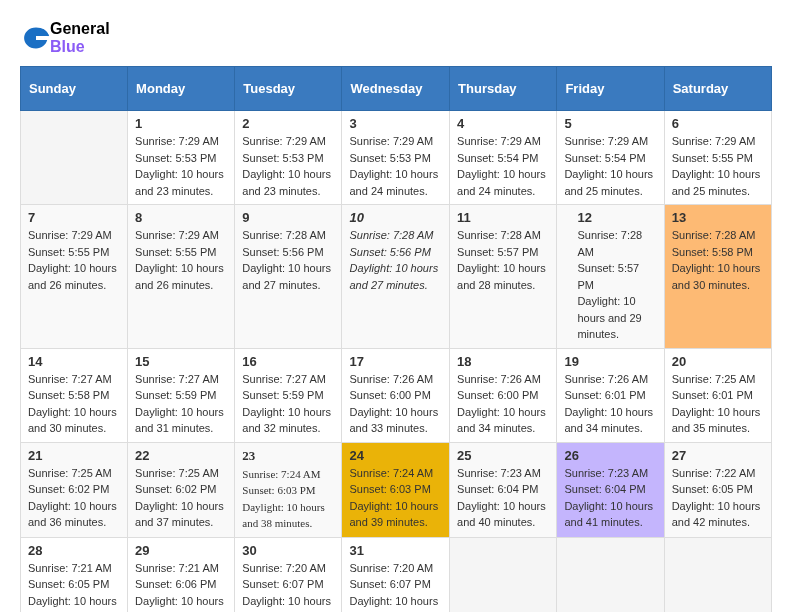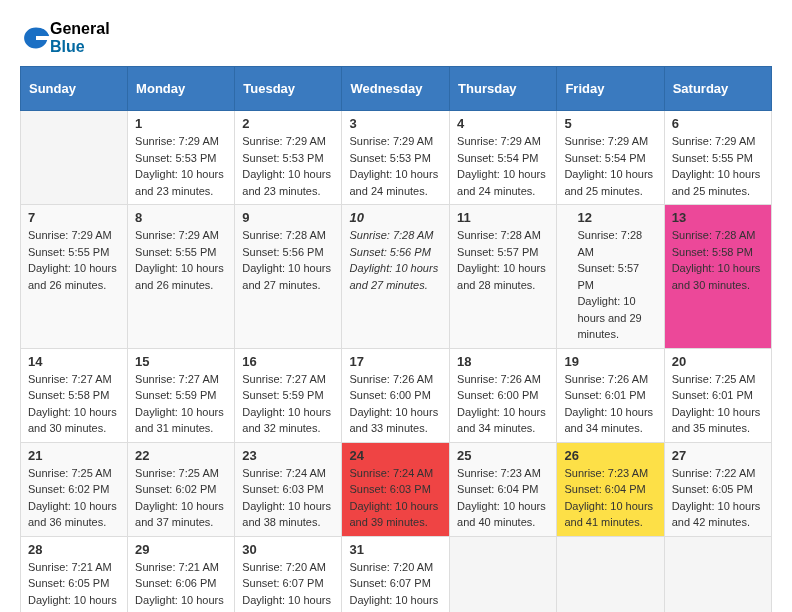--- a/index.html
+++ b/index.html
@@ -84,21 +84,21 @@
 <body>
 
 <div class="header-area">
   <div class="logo">
     <svg class="logo-icon" viewBox="0 0 40 40" xmlns="http://www.w3.org/2000/svg">
       <path d="M20 5 C10 5, 3 12, 3 20 C3 28, 10 35, 20 35 C28 35, 34 30, 36 23 L20 23 L20 17 L38 17 C37 10, 29 5, 20 5 Z" fill="#1a6fc4"></path>
       <path d="M30 8 C33 10, 37 15, 38 17" fill="none" stroke="#1a6fc4" stroke-width="2"></path>
     </svg>
     <div>
       <span style="font-size:16px;font-weight:bold;color:#000000;">General</span><br>
-      <span style="font-size:16px;font-weight:bold;color:#0369a1;">Blue</span>
+      <span style="font-size:16px;font-weight:bold;color:#8b5cf6;">Blue</span>
     </div>
   </div>
   <div class="title-area">
     <div class="month-title"></div>
     <div class="location-title"></div>
   </div>
 </div>
 
 <table class="calendar-table">
   <thead>
@@ -206,21 +206,21 @@
           </div>
         </td>
         <td style="background: rgb(249, 249, 249); padding-left: 20px;">
           <span class="day-number">12</span>
           <div class="day-info">
             <div>Sunrise: 7:28 AM</div>
             <div>Sunset: 5:57 PM</div>
             <div>Daylight: 10 hours and 29 minutes.</div>
           </div>
         </td>
-        <td style="background: #ec4899;">
+        <td style="background: #fdba74;">
           <span class="day-number">13</span>
           <div class="day-info">
             <div>Sunrise: 7:28 AM</div>
             <div>Sunset: 5:58 PM</div>
             <div>Daylight: 10 hours and 30 minutes.</div>
           </div>
         </td>
       </tr>
       <tr class="week-row">
         <td>
@@ -290,45 +290,45 @@
           </div>
         </td>
         <td style="background: rgb(249, 249, 249);">
           <span class="day-number">22</span>
           <div class="day-info">
             <div>Sunrise: 7:25 AM</div>
             <div>Sunset: 6:02 PM</div>
             <div>Daylight: 10 hours and 37 minutes.</div>
           </div>
         </td>
-        <td style="background: rgb(249, 249, 249);">
+        <td style="background: rgb(249, 249, 249); font-family: Liberation Serif, serif;">
           <span class="day-number">23</span>
           <div class="day-info">
             <div>Sunrise: 7:24 AM</div>
             <div>Sunset: 6:03 PM</div>
             <div>Daylight: 10 hours and 38 minutes.</div>
           </div>
         </td>
-        <td style="background: #ef4444;">
+        <td style="background: #eab308;">
           <span class="day-number">24</span>
           <div class="day-info">
             <div>Sunrise: 7:24 AM</div>
             <div>Sunset: 6:03 PM</div>
             <div>Daylight: 10 hours and 39 minutes.</div>
           </div>
         </td>
         <td style="background: rgb(249, 249, 249);">
           <span class="day-number">25</span>
           <div class="day-info">
             <div>Sunrise: 7:23 AM</div>
             <div>Sunset: 6:04 PM</div>
             <div>Daylight: 10 hours and 40 minutes.</div>
           </div>
         </td>
-        <td style="background: #fde047;">
+        <td style="background: #c4b5fd;">
           <span class="day-number">26</span>
           <div class="day-info">
             <div>Sunrise: 7:23 AM</div>
             <div>Sunset: 6:04 PM</div>
             <div>Daylight: 10 hours and 41 minutes.</div>
           </div>
         </td>
         <td style="background: rgb(249, 249, 249);">
           <span class="day-number">27</span>
           <div class="day-info">

